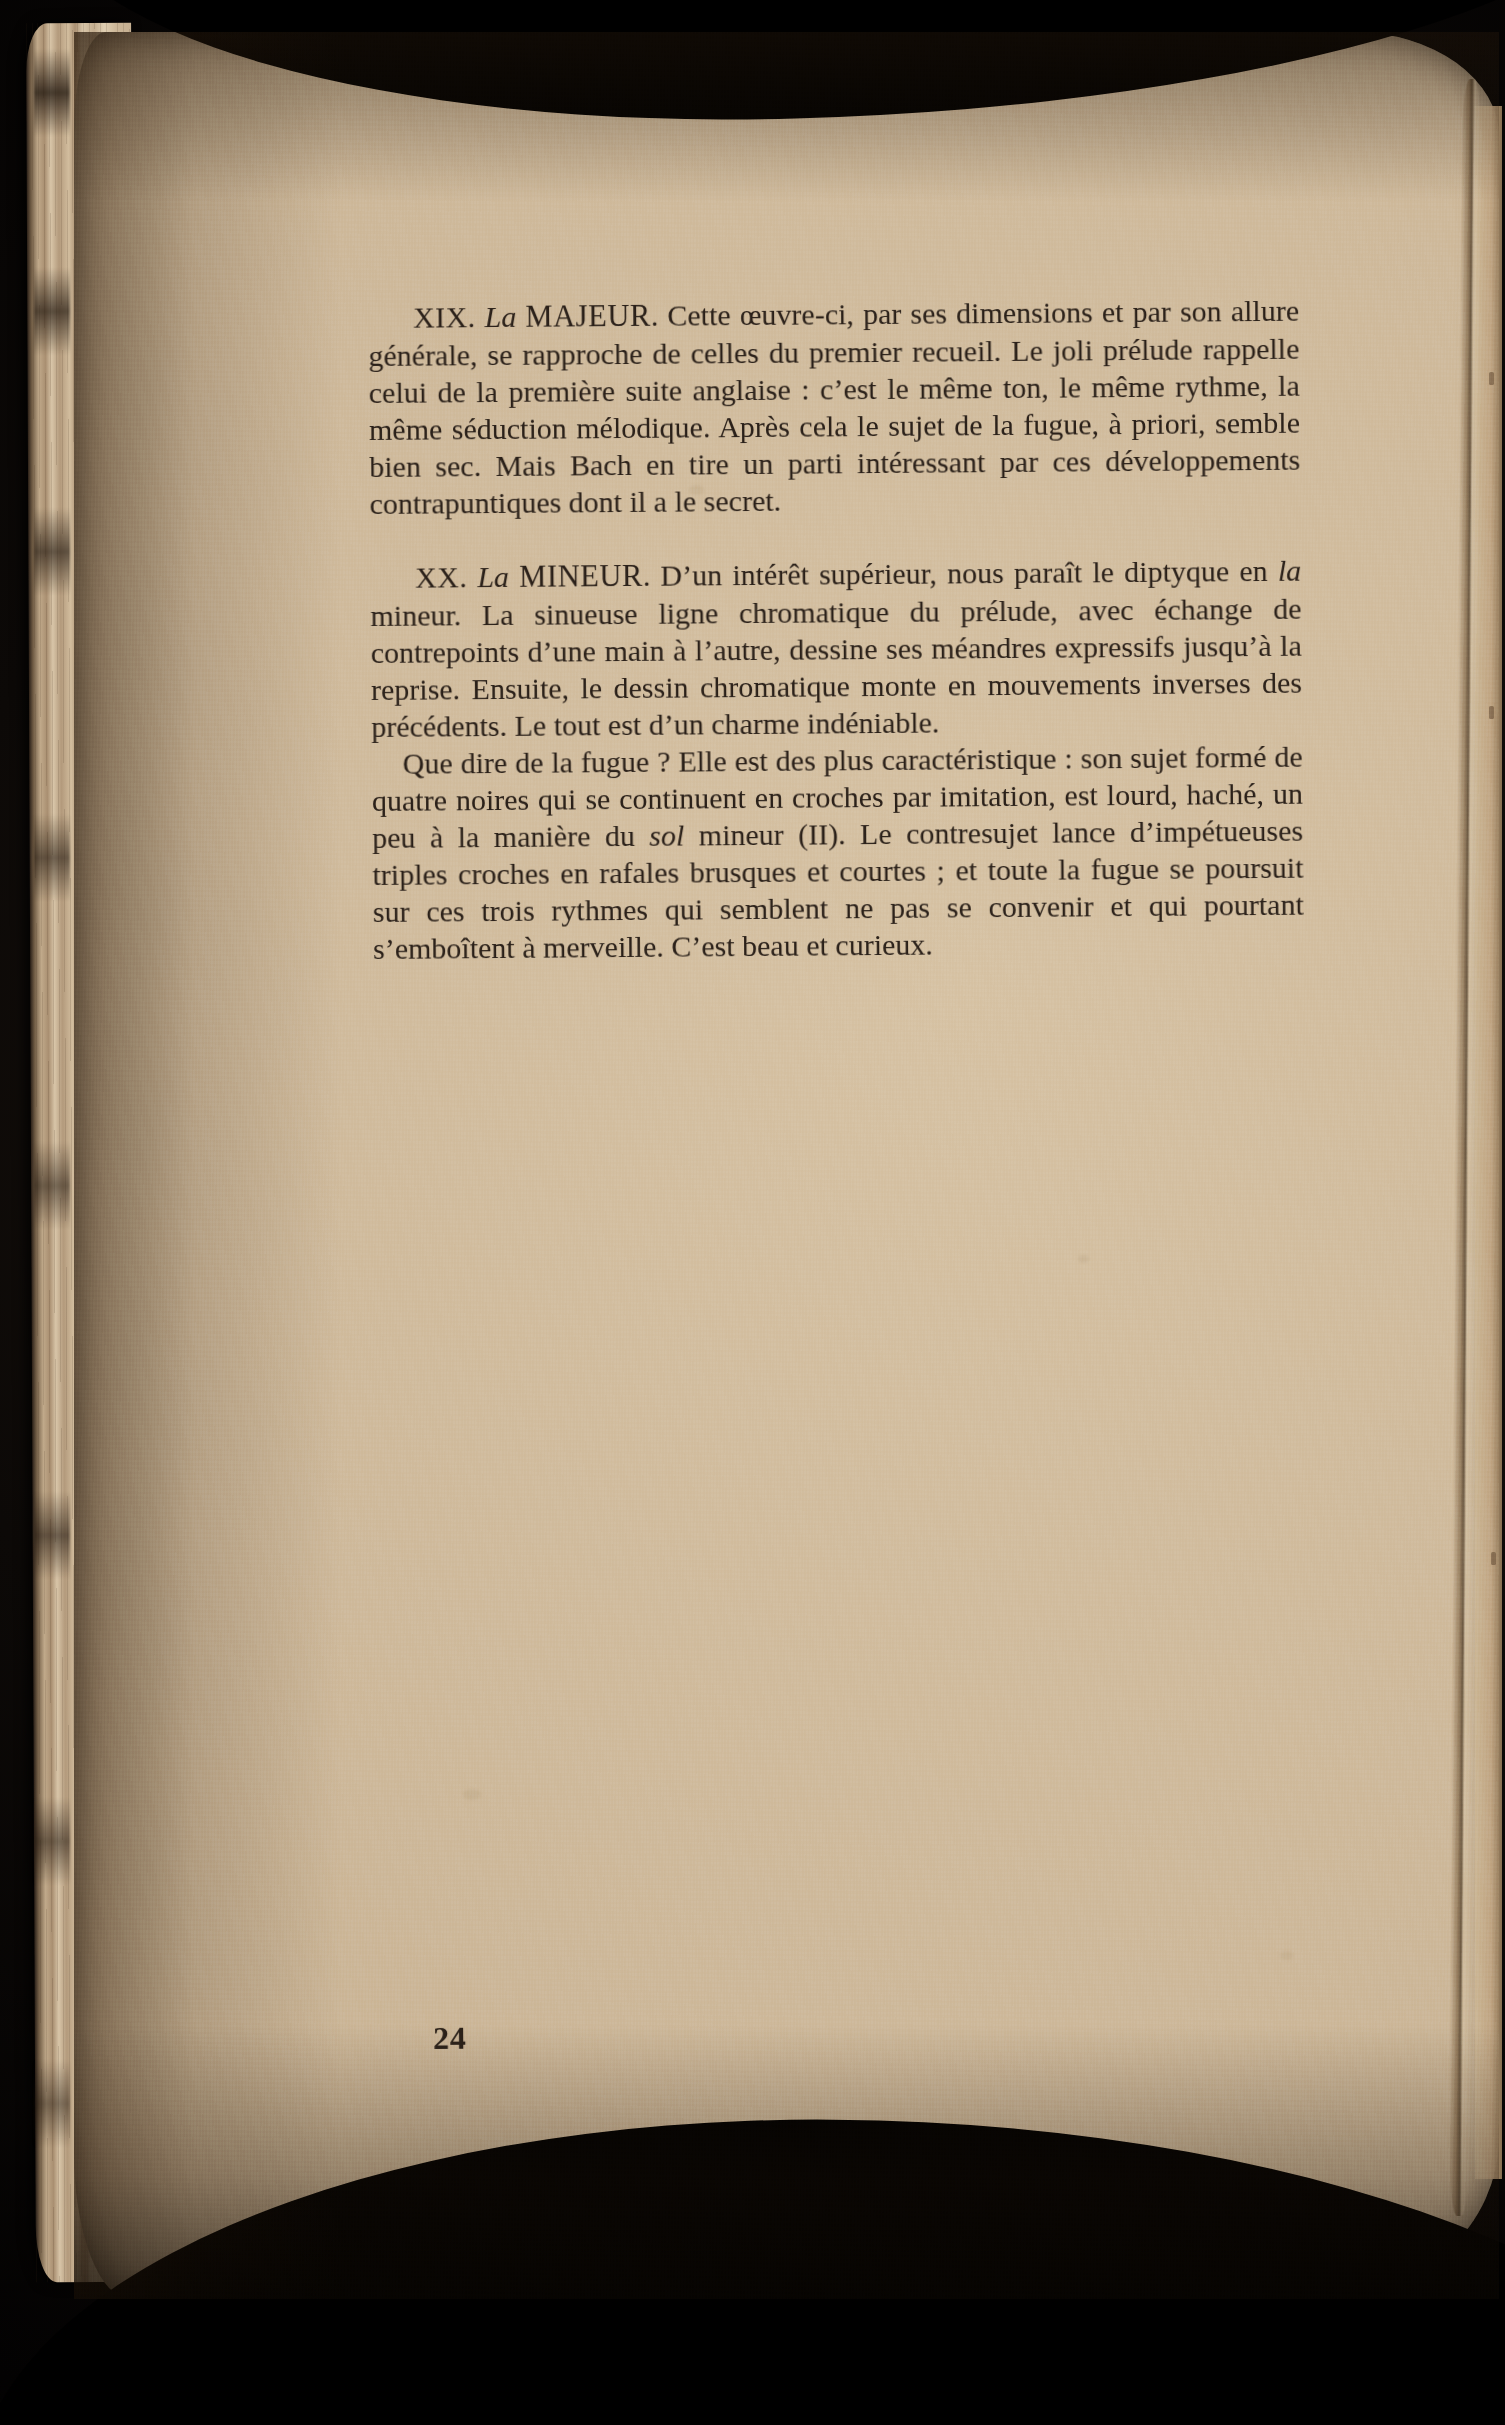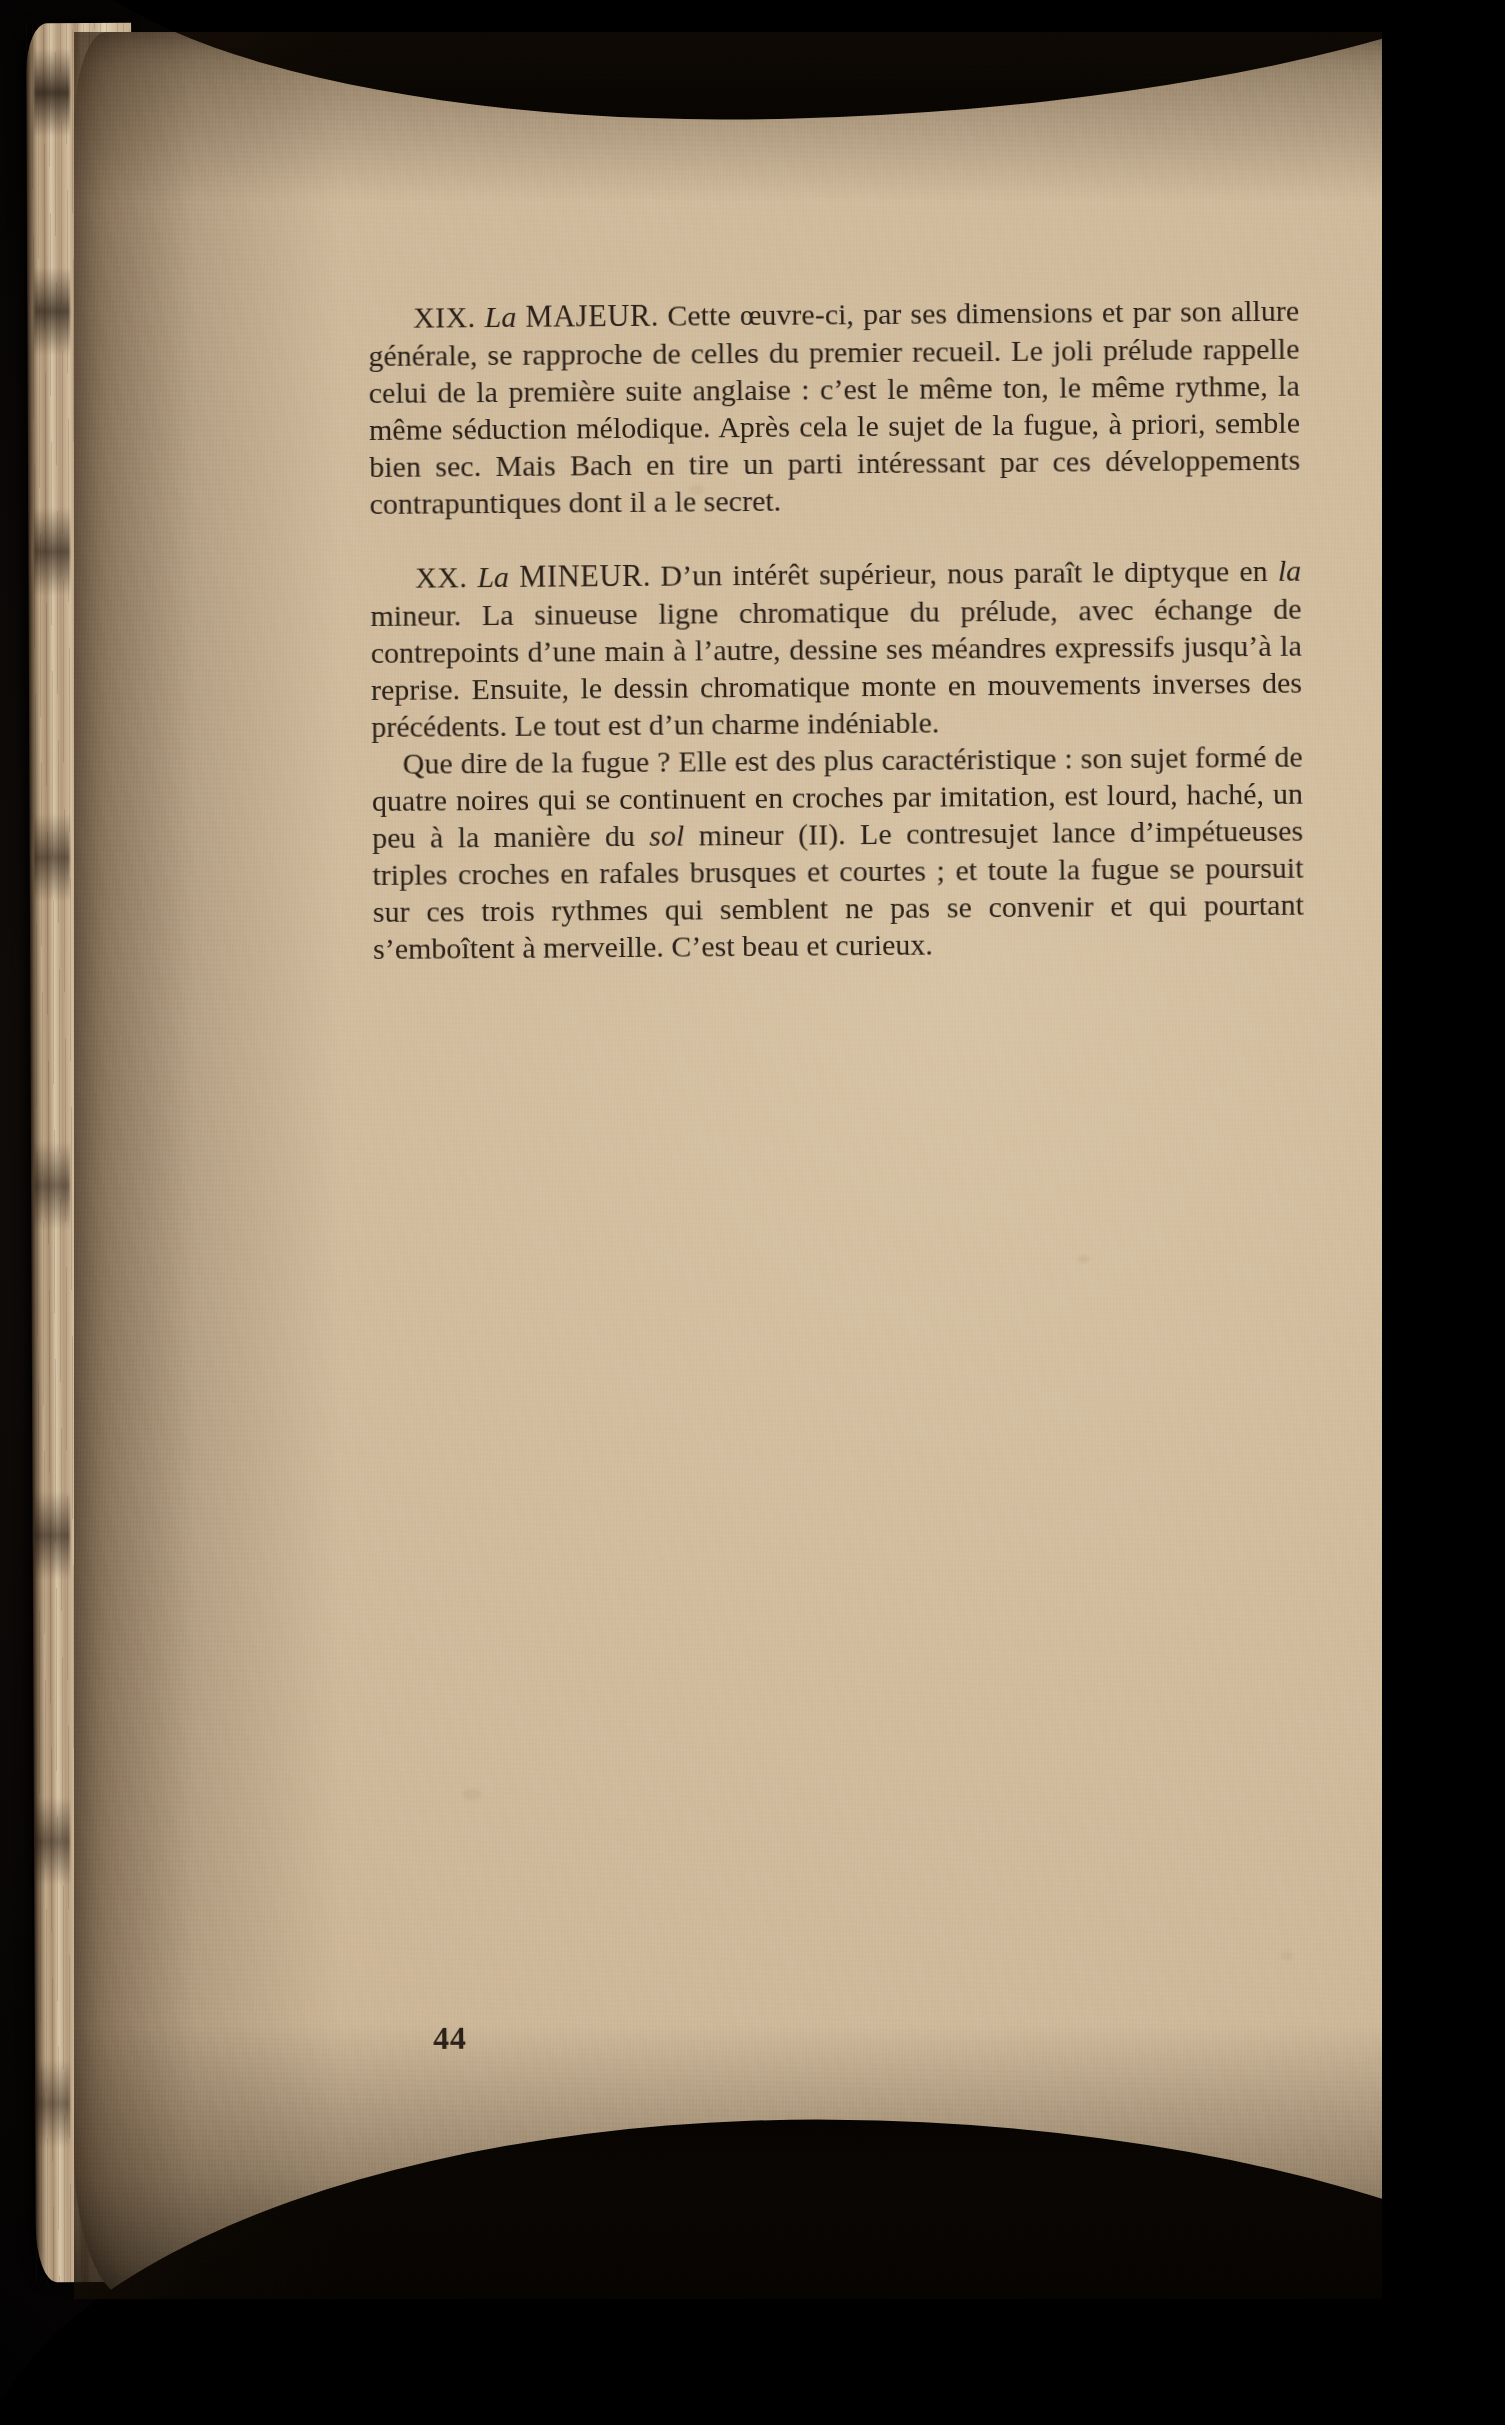--- a/index.html
+++ b/index.html
@@ -9,21 +9,21 @@
   }
   body {
     width: 1505px;
     height: 2426px;
     overflow: hidden;
     font-family: "Liberation Serif", "DejaVu Serif", serif;
   }
 
   #scene {
     position: relative;
-    width: 1382px;
+    width: 1505px;
     height: 2426px;
     background: #050403;
     overflow: hidden;
   }
 
   
   .backdrop {
     position: absolute;
     inset: 0;
     background:
@@ -255,17 +255,17 @@
       <p class="para"><span class="romnum">XIX.</span><span> </span><span class="ital">La</span><span> </span><span class="sc">MAJEUR</span><span>. Cette œuvre-ci, par ses dimensions et par son allure générale, se rap­proche de celles du premier recueil. Le joli prélude rappelle celui de la première suite anglaise : c’est le même ton, le même rythme, la même séduction mélodique. Après cela le sujet de la fugue, à priori, semble bien sec. Mais Bach en tire un parti intéressant par ces développements contrapuntiques dont il a le secret.</span></p>
 
       <div class="gap"></div>
 
       <p class="para"><span class="romnum">XX.</span><span> </span><span class="ital">La</span><span> </span><span class="sc">MINEUR</span><span>. D’un intérêt supérieur, nous paraît le diptyque en </span><span class="ital">la</span><span> mineur. La sinueuse ligne chromatique du prélude, avec échange de contrepoints d’une main à l’autre, dessine ses méandres expressifs jusqu’à la reprise. Ensuite, le dessin chromatique monte en mou­vements inverses des précédents. Le tout est d’un charme indéniable.</span></p>
 
       <p class="para tight"><span>Que dire de la fugue ? Elle est des plus carac­téristique : son sujet formé de quatre noires qui se continuent en croches par imitation, est lourd, haché, un peu à la manière du </span><span class="ital">sol</span><span> mineur (II). Le contresujet lance d’impétueuses triples croches en rafales brusques et courtes ; et toute la fugue se poursuit sur ces trois rythmes qui semblent ne pas se convenir et qui pourtant s’emboîtent à merveille. C’est beau et curieux.</span></p>
 
     </div>
 
-    <div class="folio inkblur">44</div>
+    <div class="folio inkblur">24</div>
 
   </div>
 </div>
 
 
 </body></html>

